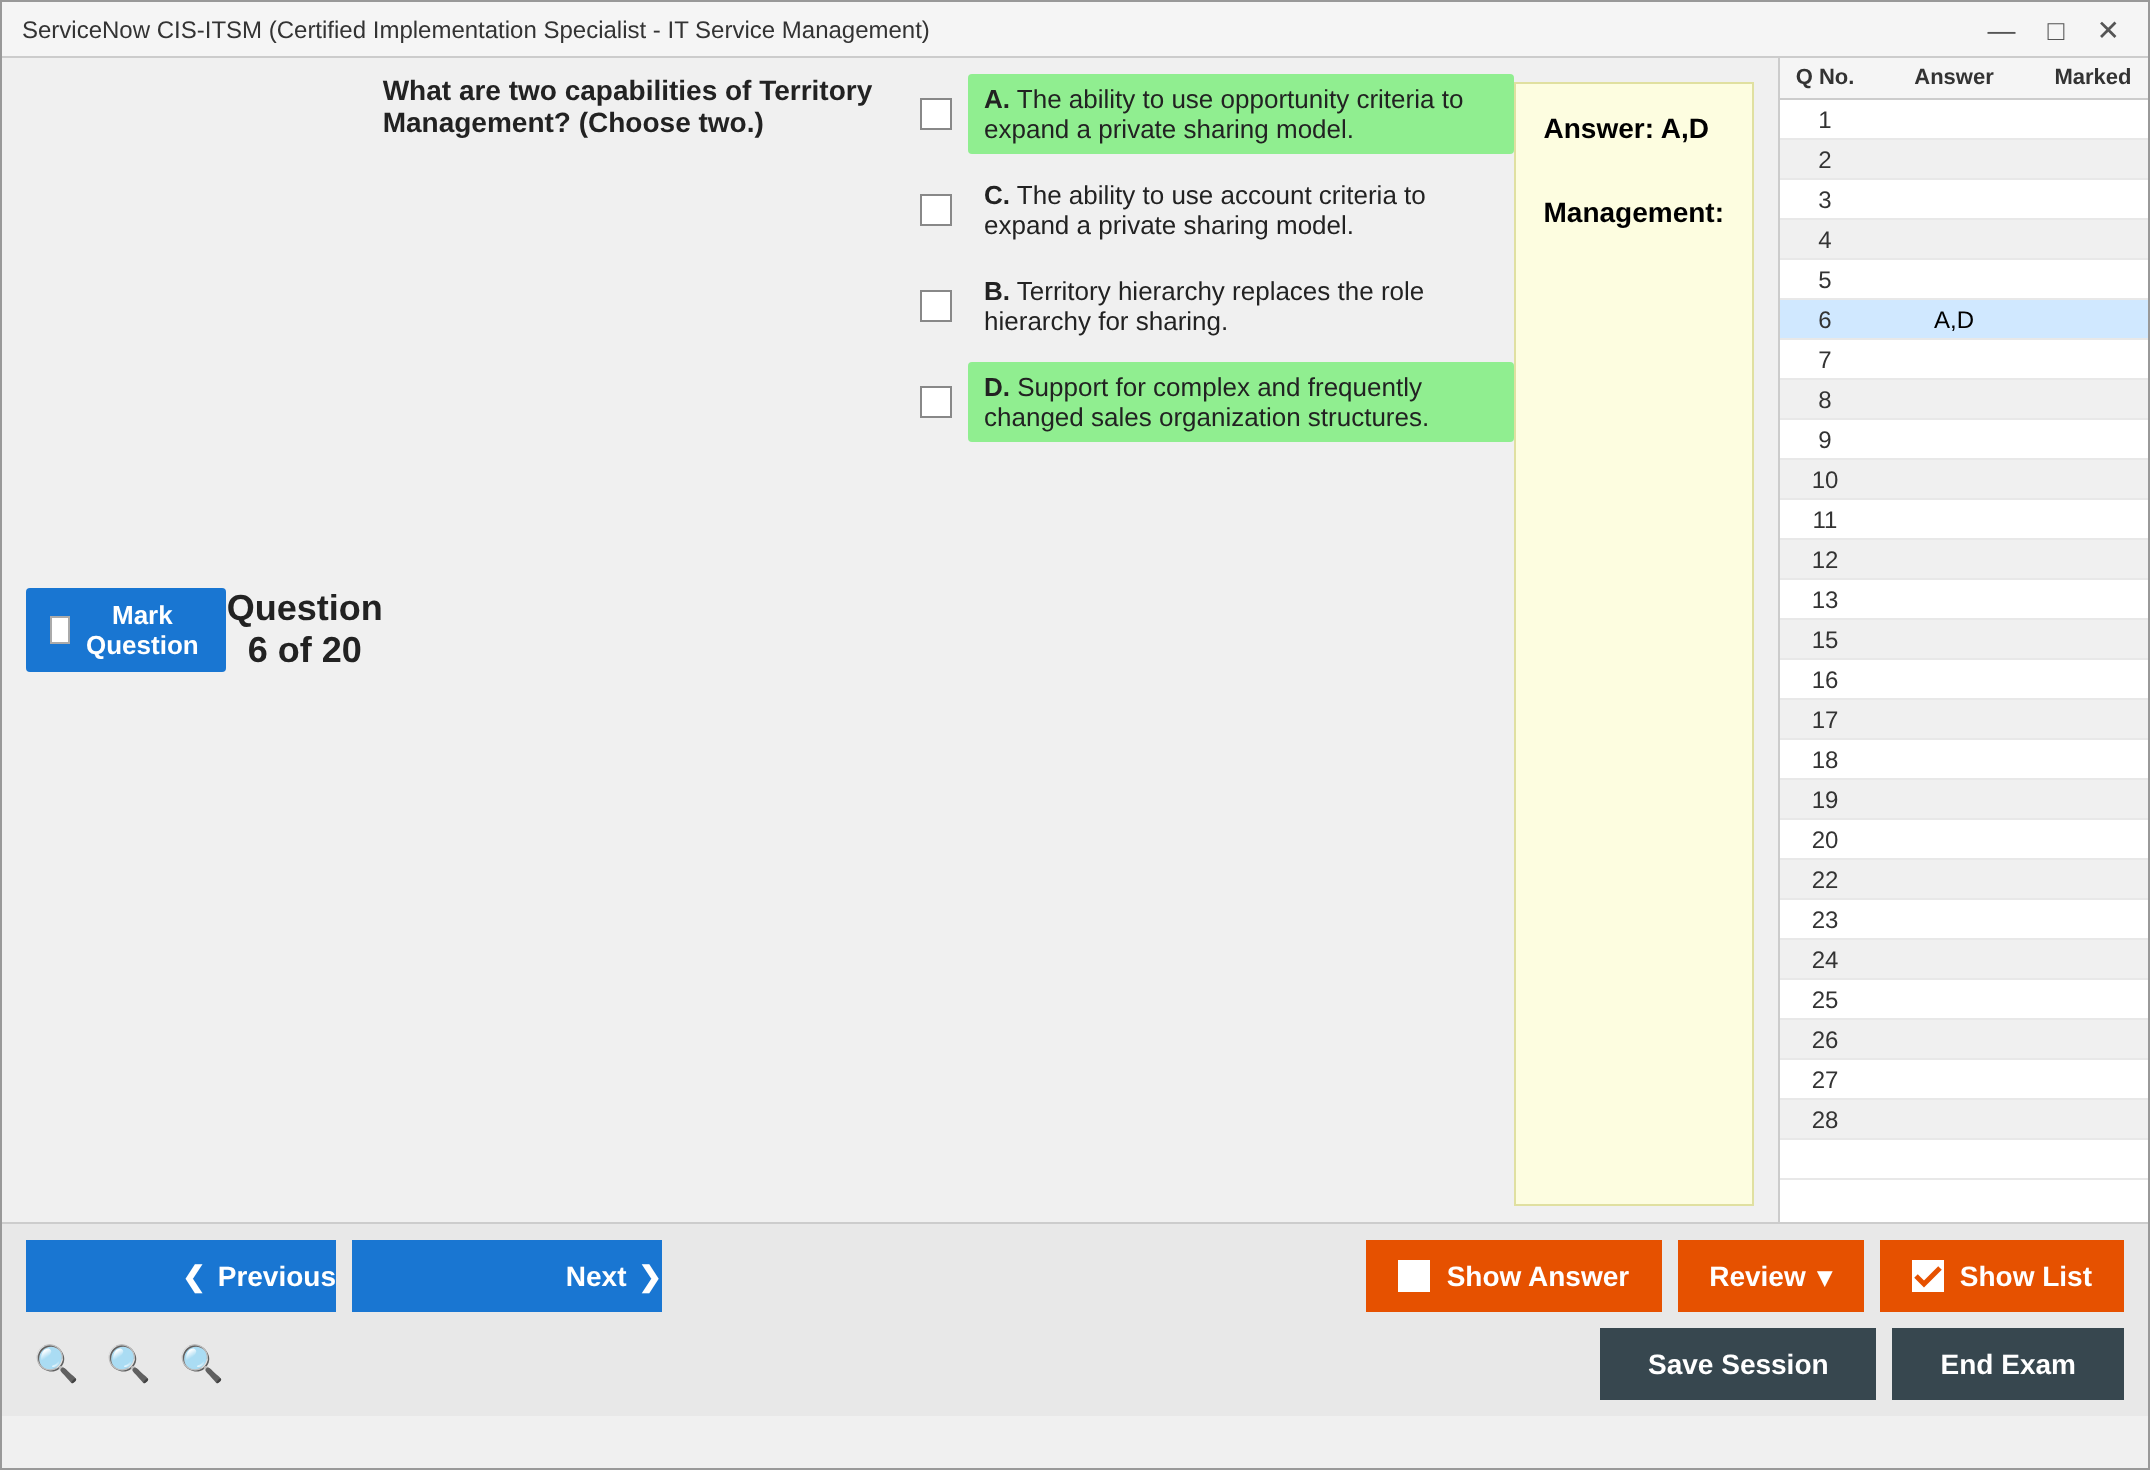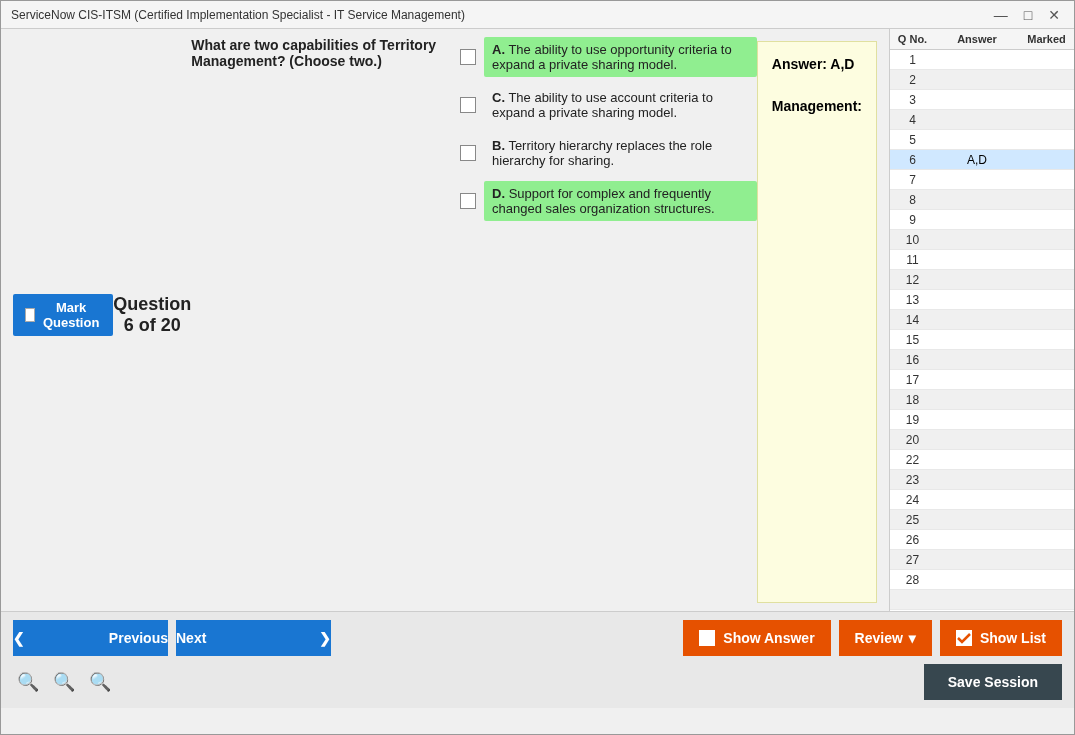--- a/index.html
+++ b/index.html
@@ -190,21 +190,21 @@
       background: #1976D2;
       color: white;
       border: none;
       padding: 10px 0;
       font-size: 14px;
       font-weight: bold;
       cursor: pointer;
       width: 155px;
       display: flex;
       align-items: center;
-      justify-content: space-between;
+      justify-content: flex-end;
       gap: 6px;
     }
     .spacer { flex: 1; }
     .show-answer-btn {
       background: #E65100;
       color: white;
       border: none;
       padding: 10px 16px;
       font-size: 14px;
       font-weight: bold;
@@ -409,25 +409,20 @@
             <div class="q-num">12</div>
             <div class="q-ans"></div>
             <div class="q-marked"></div>
           </div>
           <div class="q-row">
             <div class="q-num">13</div>
             <div class="q-ans"></div>
             <div class="q-marked"></div>
           </div>
           <div class="q-row">
-            <div class="q-num">14</div>
-            <div class="q-ans"></div>
-            <div class="q-marked"></div>
-          </div>
-          <div class="q-row">
             <div class="q-num">15</div>
             <div class="q-ans"></div>
             <div class="q-marked"></div>
           </div>
           <div class="q-row">
             <div class="q-num">16</div>
             <div class="q-ans"></div>
             <div class="q-marked"></div>
           </div>
           <div class="q-row">
@@ -524,15 +519,18 @@
     <div class="bottom-row2">
       <div class="zoom-controls">
         <button class="zoom-btn" style="font-size: 18px; padding: 0px 4px;">🔍</button>
         <button class="zoom-btn" style="font-size: 18px; padding: 0px 4px;">🔍</button>
         <button class="zoom-btn" style="font-size: 18px; padding: 0px 4px;">🔍</button>
       </div>
       <div class="spacer2"></div>
       <button class="save-btn">
         <span>Save Session</span>
       </button>
+      <button class="end-btn" style="margin-left:8px;">
+        <span>End Exam</span>
+      </button>
     </div>
   </div>
 </div>
 
 </body></html>

